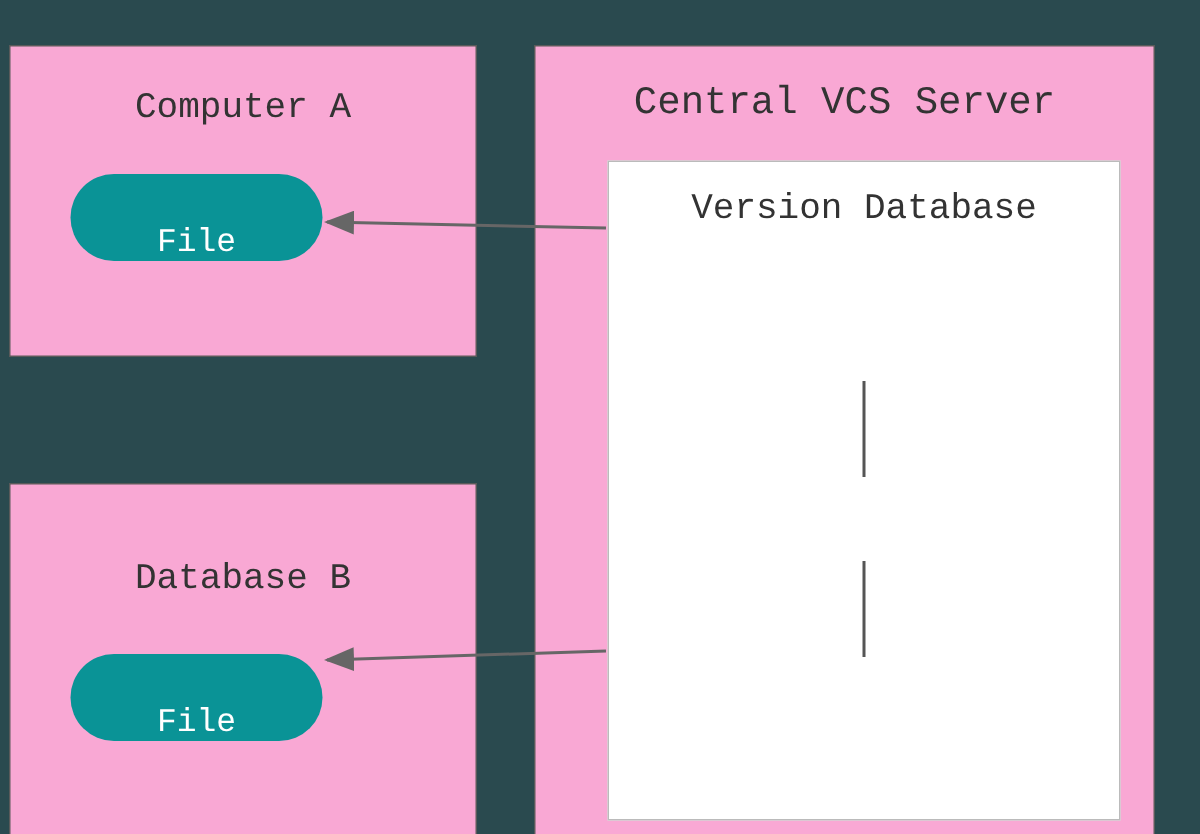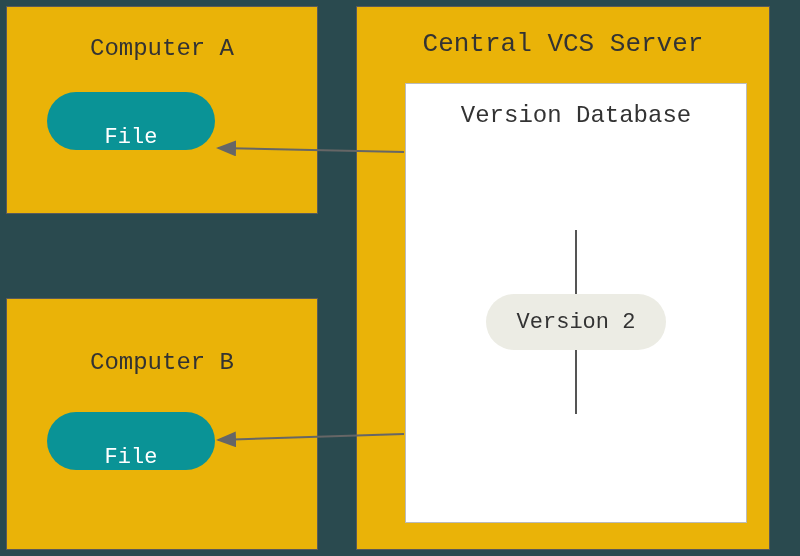--- a/index.html
+++ b/index.html
@@ -8,22 +8,23 @@
     padding: 0;
     width: 800px;
     height: 556px;
     background: #2a4a4f;
     font-family: "Courier New", Courier, monospace;
     position: relative;
     overflow: hidden;
   }
   .box {
     position: absolute;
-    background: #eab308;
+    background: #f9a8d4;
     border: 1px solid #5a5a5a;
+    margin-top: 24px;
   }
   .title {
     font-size: 24px;
     color: #333;
     text-align: center;
     font-weight: normal;
   }
   .pill {
     background: #0a9396;
     color: #fff;
@@ -71,36 +72,33 @@
 <body>
 
 <div class="box" style="left:6px; top:6px; width:312px; height:208px;">
   <div class="title" style="margin-top:28px;">Computer A</div>
   <div class="pill" style="width:168px; height:58px; margin:30px 0 0 40px;">
     <span>File</span>
   </div>
 </div>
 
 <div class="box" style="left:6px; top:298px; width:312px; height:252px;">
-  <div class="title" style="margin-top:50px;">Computer B</div>
+  <div class="title" style="margin-top:50px;">Database B</div>
   <div class="pill" style="width:168px; height:58px; margin:36px 0 0 40px;">
     <span>File</span>
   </div>
 </div>
 
 <div class="box" style="left:356px; top:6px; width:414px; height:544px;">
   <div class="title" style="margin-top:22px; font-size:26px;">Central VCS Server</div>
 
   <div class="version-db" style="left:48px; top:76px; width:342px; height:440px;">
     <div class="title" style="margin-top:18px; font-size:24px;">Version Database</div>
 
     <div class="vline" style="top:146px; height:64px;"></div>
-    <div class="vpill" style="top:210px;">
-      <span>Version 2</span>
-    </div>
     <div class="vline" style="top:266px; height:64px;"></div>
   </div>
 </div>
 
 <svg class="arrows">
   <defs>
     <marker id="arrowhead" markerWidth="10" markerHeight="8" refX="9" refY="4" orient="auto">
       <polygon points="0 0, 10 4, 0 8" fill="#666"></polygon>
     </marker>
   </defs>

